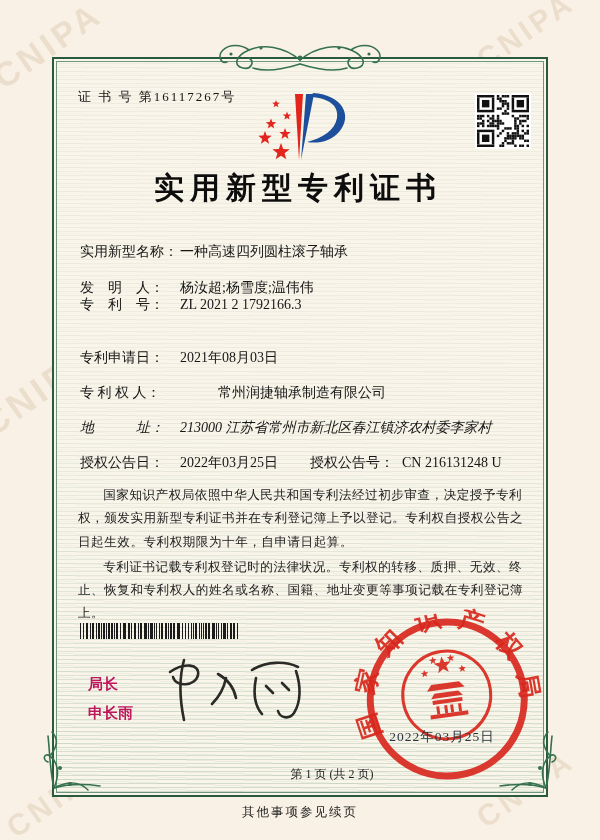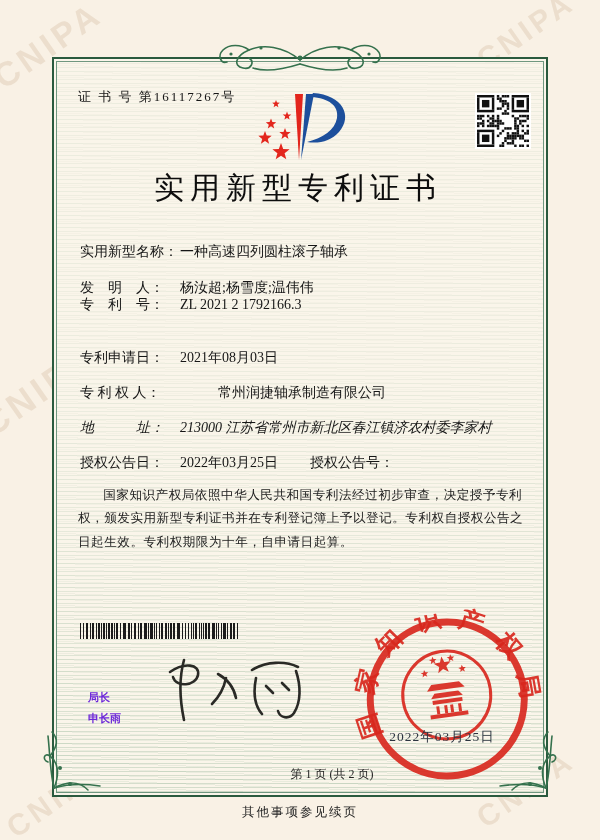--- a/index.html
+++ b/index.html
@@ -28,33 +28,33 @@
     -webkit-mask-image:linear-gradient(to bottom, rgba(0,0,0,.28) 0 40%, rgba(0,0,0,.55) 70%, rgba(0,0,0,.95) 100%);
     mask-image:linear-gradient(to bottom, rgba(0,0,0,.28) 0 40%, rgba(0,0,0,.55) 70%, rgba(0,0,0,.95) 100%);
   }
   .ornament{position:absolute;pointer-events:none;}
   
   .cert-no{position:absolute;left:78px;top:88px;font-size:13px;letter-spacing:2px;}
   .logo{position:absolute;left:243px;top:86px;width:120px;height:82px;}
   .qr{position:absolute;left:475px;top:93px;width:56px;height:56px;background:#fff;padding:2px;box-sizing:border-box;}
   .title{
     position:absolute;left:52px;top:168px;width:492px;text-align:center;
-    font-size:30px;font-weight:normal;letter-spacing:6px;color:#0d0d0d;
+    font-size:30px;font-weight:bold;letter-spacing:6px;color:#0d0d0d;
   }
   
   .row{position:absolute;left:80px;width:452px;display:flex;font-size:14px;line-height:1.35;}
   .row .lbl{width:100px;flex:none;}
   .row .val{flex:1;}
   .row .val2lbl{width:92px;flex:none;}
   
   .paras{position:absolute;left:78px;top:484px;width:448px;font-size:12.6px;line-height:1.85;color:#222;}
   .paras p{margin:0 0 2px 0;text-indent:2em;letter-spacing:0.5px;}
   
   .barcode{position:absolute;left:80px;top:623px;width:160px;height:16px;}
-  .official{position:absolute;left:88px;top:670px;font-size:11px;font-weight:bold;line-height:1.9;font-family:"Liberation Sans","DejaVu Sans",sans-serif;color:#6d28d9;margin-top:17px;}
+  .official{position:absolute;left:88px;top:670px;font-size:15px;font-weight:bold;line-height:1.9;font-family:"Liberation Sans","DejaVu Sans",sans-serif;color:#be185d;}
   .signature{position:absolute;left:148px;top:648px;width:190px;height:84px;}
   .seal{position:absolute;left:352px;top:613px;width:190px;height:168px;transform:rotate(-8deg);}
   .seal-date{position:absolute;left:362px;top:728px;width:160px;text-align:center;font-size:13.5px;color:#2b3440;letter-spacing:1px;}
   .page-num{position:absolute;left:52px;top:766px;width:560px;text-align:center;font-size:12px;color:#222;}
   .cont-note{position:absolute;left:0;top:804px;width:600px;text-align:center;font-size:12.5px;color:#222;letter-spacing:2px;}
 </style>
 </head>
 <body>
 
 <div class="wm" style="left:-14px;top:26px;font-size:34px;">CNIPA</div>
@@ -282,24 +282,26 @@
   <span class="val">常州润捷轴承制造有限公司</span>
 </div>
 <div class="row" style="top:419px;font-style:italic;">
   <span class="lbl">地　　　址：</span>
   <span class="val">213000 江苏省常州市新北区春江镇济农村委李家村</span>
 </div>
 <div class="row" style="top:454px;">
   <span class="lbl">授权公告日：</span>
   <span style="width:130px;flex:none;">2022年03月25日</span>
   <span class="val2lbl">授权公告号：</span>
+  <span class="val">CN 216131248 U</span>
 </div>
 
 <div class="paras">
   <p>国家知识产权局依照中华人民共和国专利法经过初步审查，决定授予专利权，颁发实用新型专利证书并在专利登记簿上予以登记。专利权自授权公告之日起生效。专利权期限为十年，自申请日起算。</p>
+  <p>专利证书记载专利权登记时的法律状况。专利权的转移、质押、无效、终止、恢复和专利权人的姓名或名称、国籍、地址变更等事项记载在专利登记簿上。</p>
 </div>
 
 <svg class="barcode" viewBox="0 0 160 16" preserveAspectRatio="none">
   <g id="barcode-bars" fill="#1b1b1b">
       <rect x="0" y="0" width="1" height="16"></rect>
       <rect x="3" y="0" width="1" height="16"></rect>
       <rect x="6" y="0" width="2" height="16"></rect>
       <rect x="10" y="0" width="1" height="16"></rect>
       <rect x="12" y="0" width="2" height="16"></rect>
       <rect x="16" y="0" width="1" height="16"></rect>

